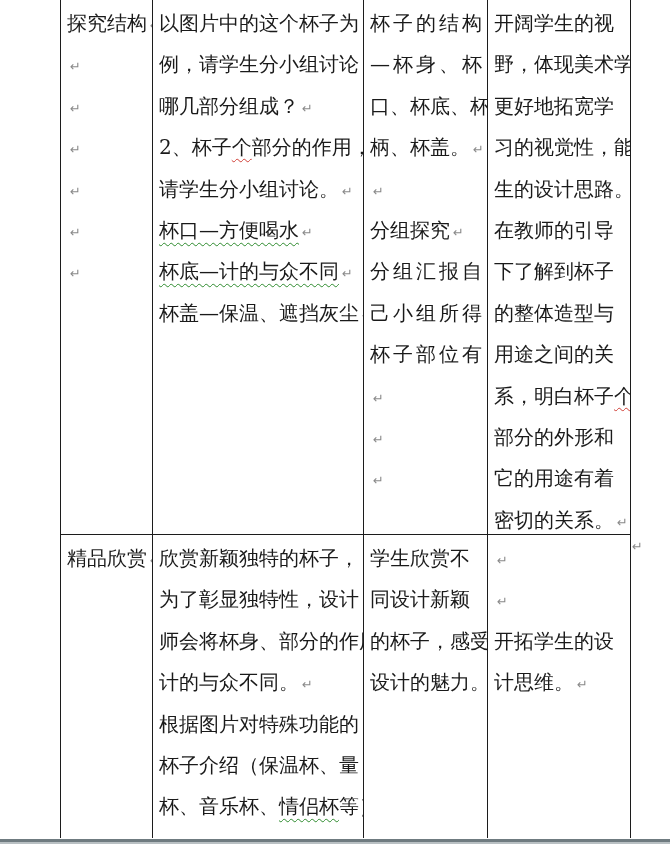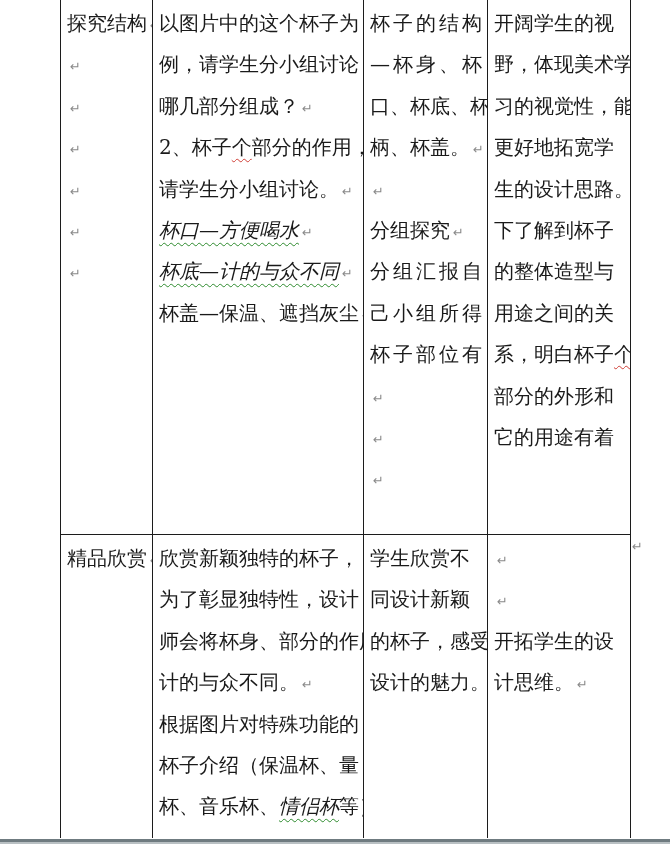--- a/index.html
+++ b/index.html
@@ -48,21 +48,20 @@
     font-size: 13px;
     color: #8a8a8a;
     margin-left: 3px;
   }
   .wavy-green {
     text-decoration: underline;
     text-decoration-style: wavy;
     text-decoration-color: #2e8b2e;
     text-decoration-thickness: 1px;
     text-underline-offset: 5px;
-    font-style: italic;
   }
   .wavy-red {
     text-decoration: underline;
     text-decoration-style: wavy;
     text-decoration-color: #d04038;
     text-decoration-thickness: 1px;
     text-underline-offset: 4px;
   }
   .row-end-mark {
     position: absolute;
@@ -155,29 +154,31 @@
           <span>位</span>
           <span>有</span>
         </div>
         <div class="line"><span class="pilcrow">↵</span></div>
         <div class="line"><span class="pilcrow">↵</span></div>
         <div class="line"><span class="pilcrow">↵</span></div>
       </div>
     <div class="cell row1">
         <div class="line"><span>开阔学生的视</span></div>
         <div class="line"><span>野，体现美术学</span></div>
+        <div class="line"><span>更好地拓宽学</span></div>
         <div class="line"><span>习的视觉性，能</span></div>
-        <div class="line"><span>更好地拓宽学</span></div>
         <div class="line"><span>生的设计思路。</span></div>
+        <div class="line"><span>在教师的引导</span></div>
         <div class="line"><span>下了解到杯子</span></div>
         <div class="line"><span>的整体造型与</span></div>
         <div class="line"><span>用途之间的关</span></div>
         <div class="line"><span>系，明白杯子</span><span class="wavy-red">个</span></div>
         <div class="line"><span>部分的外形和</span></div>
         <div class="line"><span>它的用途有着</span></div>
+        <div class="line"><span>密切的关系。</span><span class="pilcrow">↵</span></div>
       </div>
 
     <div class="cell">
         <div class="line"><span>精品欣赏</span><span class="pilcrow">↵</span></div>
       </div>
     <div class="cell">
         <div class="line"><span>欣赏新颖独特的杯子，</span></div>
         <div class="line"><span>为了彰显独特性，设计</span></div>
         <div class="line"><span>师会将杯身、部分的作用</span></div>
         <div class="line"><span>计的与众不同。</span><span class="pilcrow">↵</span></div>

